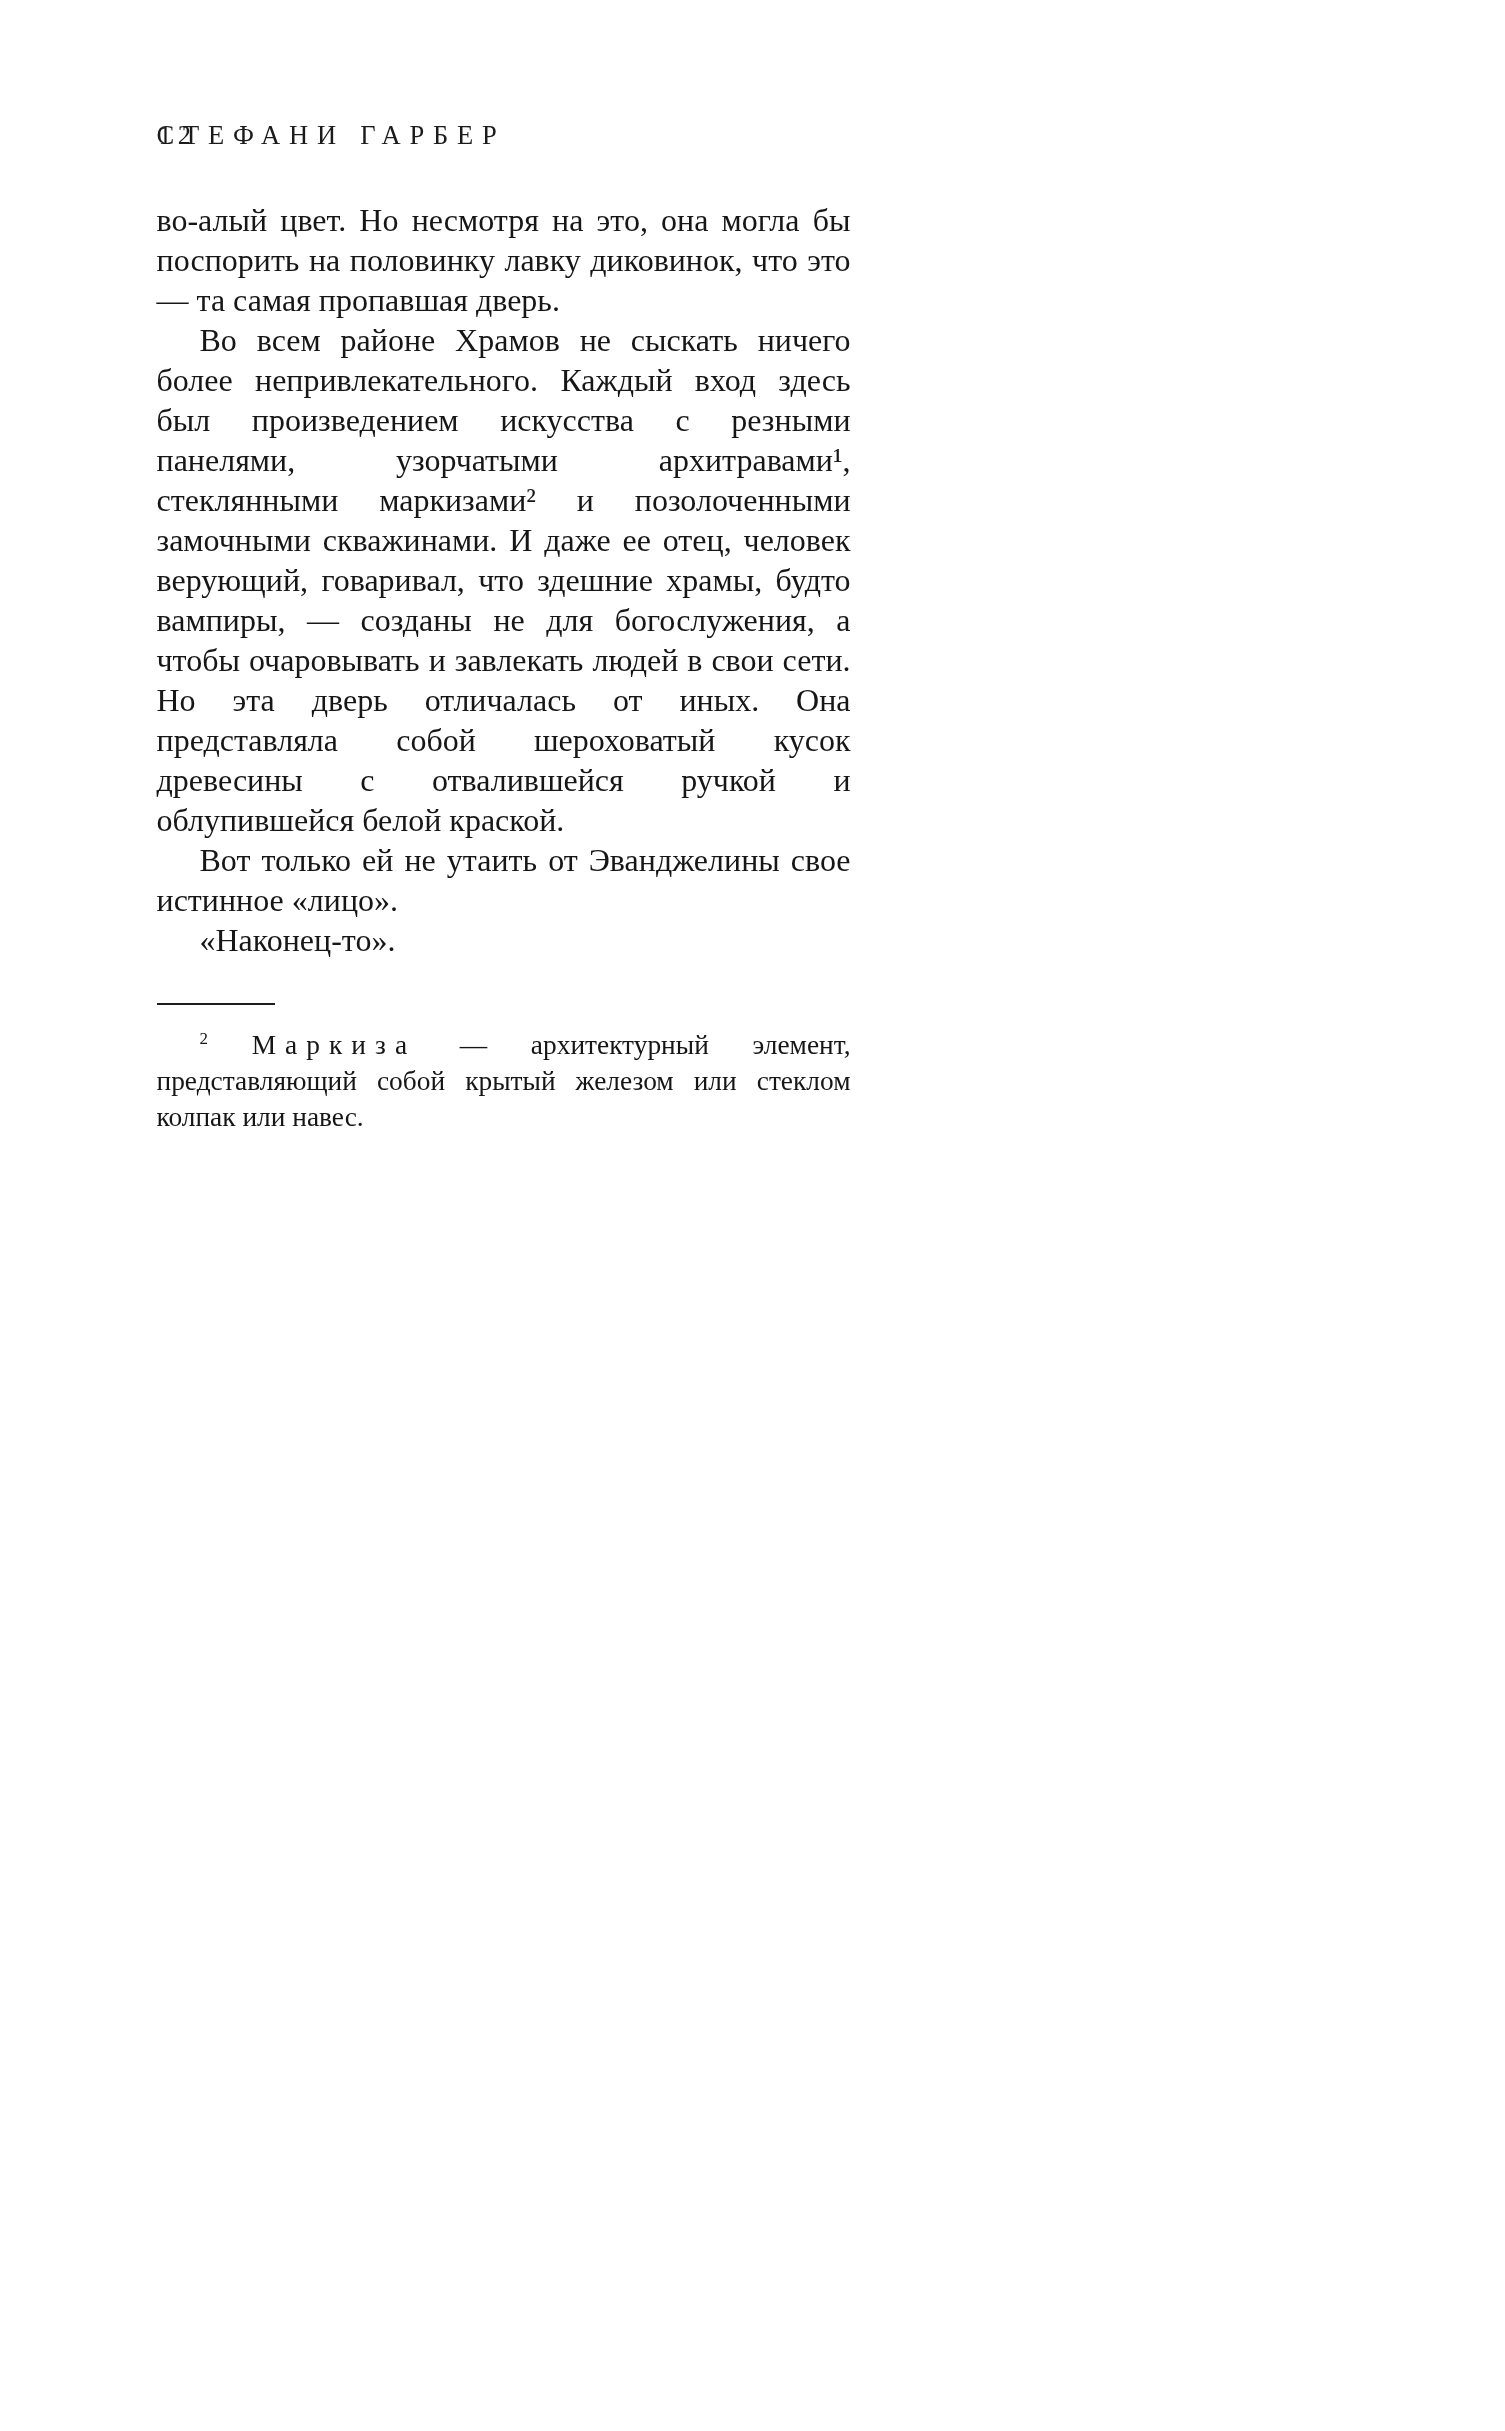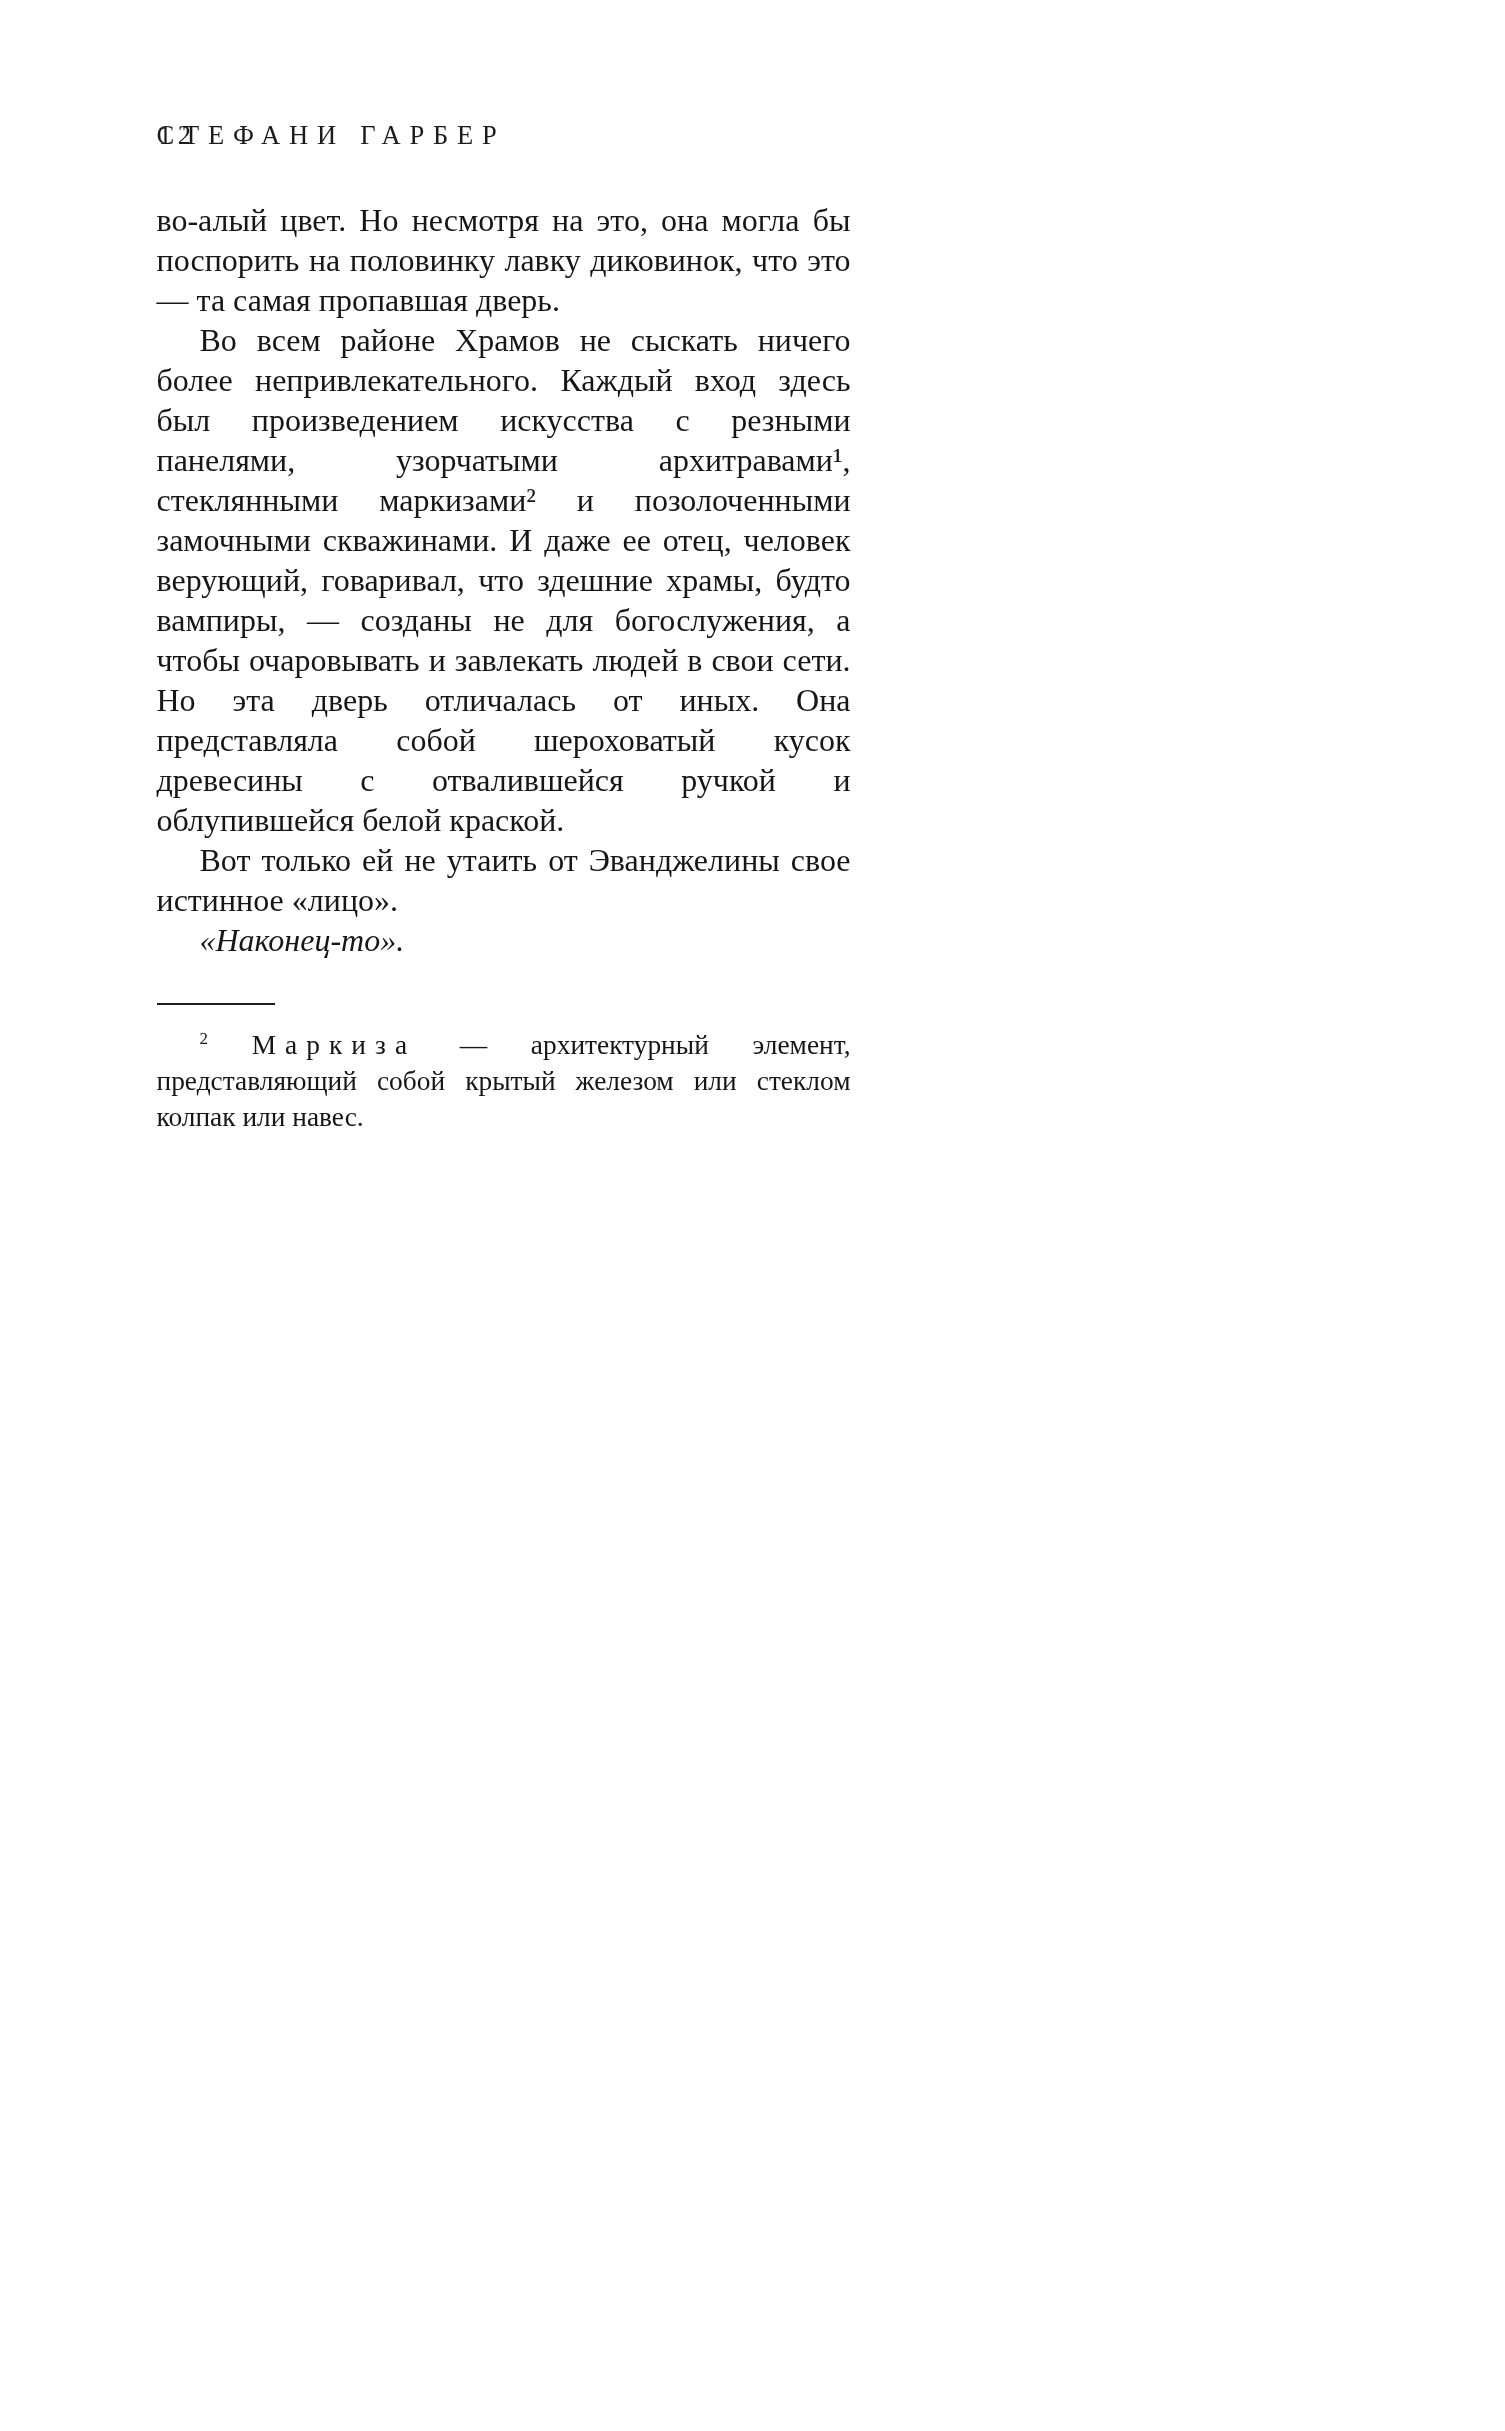--- a/index.html
+++ b/index.html
@@ -44,21 +44,21 @@
 
   .body-text {
     font-size: 32px;
     line-height: 40px;
     text-align: justify;
     hyphens: auto;
     -webkit-hyphens: auto;
   }
   .para { text-indent: 43px; }
   .para.no-indent { text-indent: 0; }
-  .para.italic { font-style: italic; }
+  .para.italic { }
 
   .footnote-rule {
     width: 118px;
     border-top: 2px solid #1c1c1c;
     margin-top: 43px;
     margin-bottom: 21.6px;
   }
 
   .footnotes {
     font-size: 27.4px;

